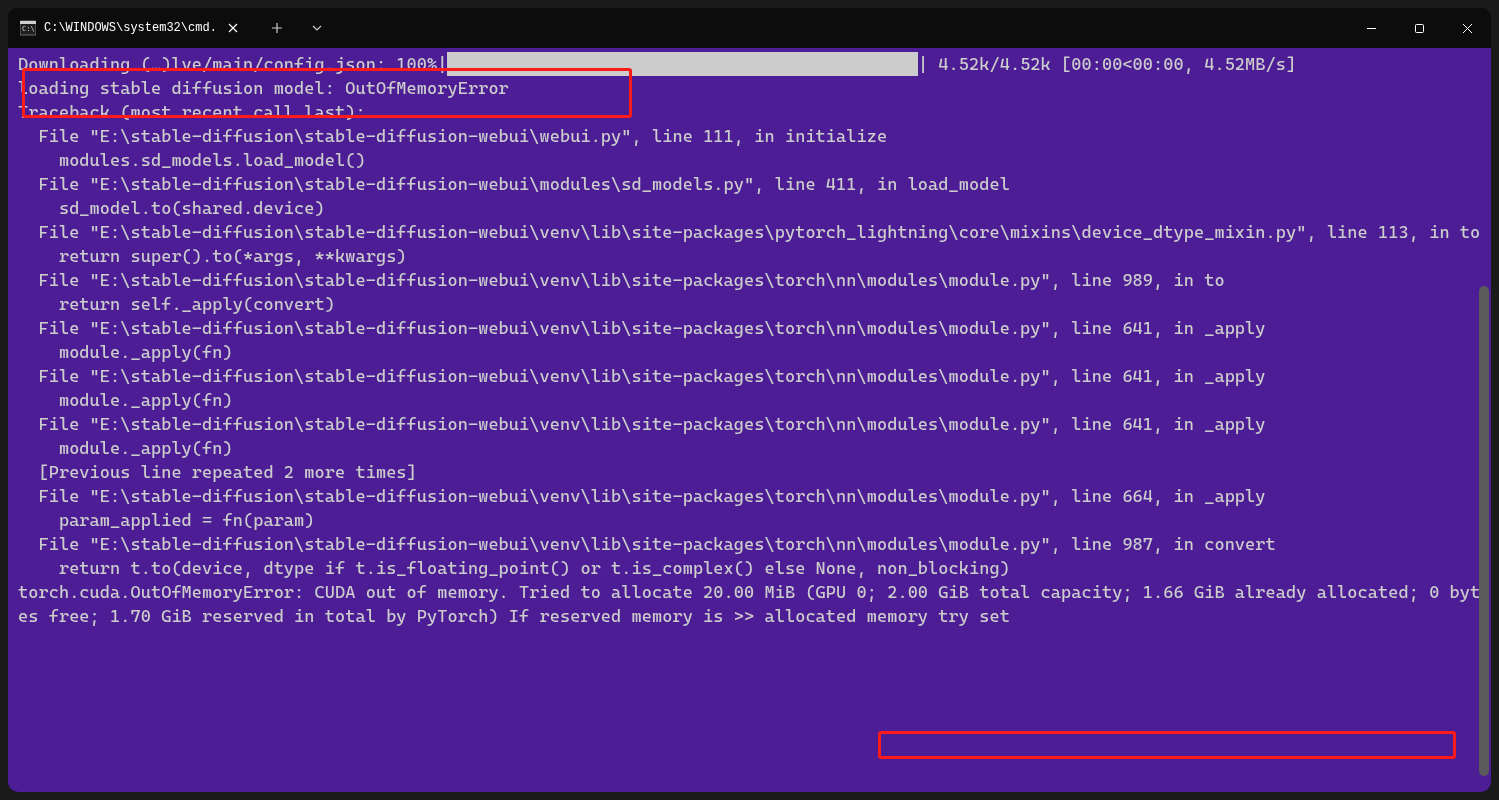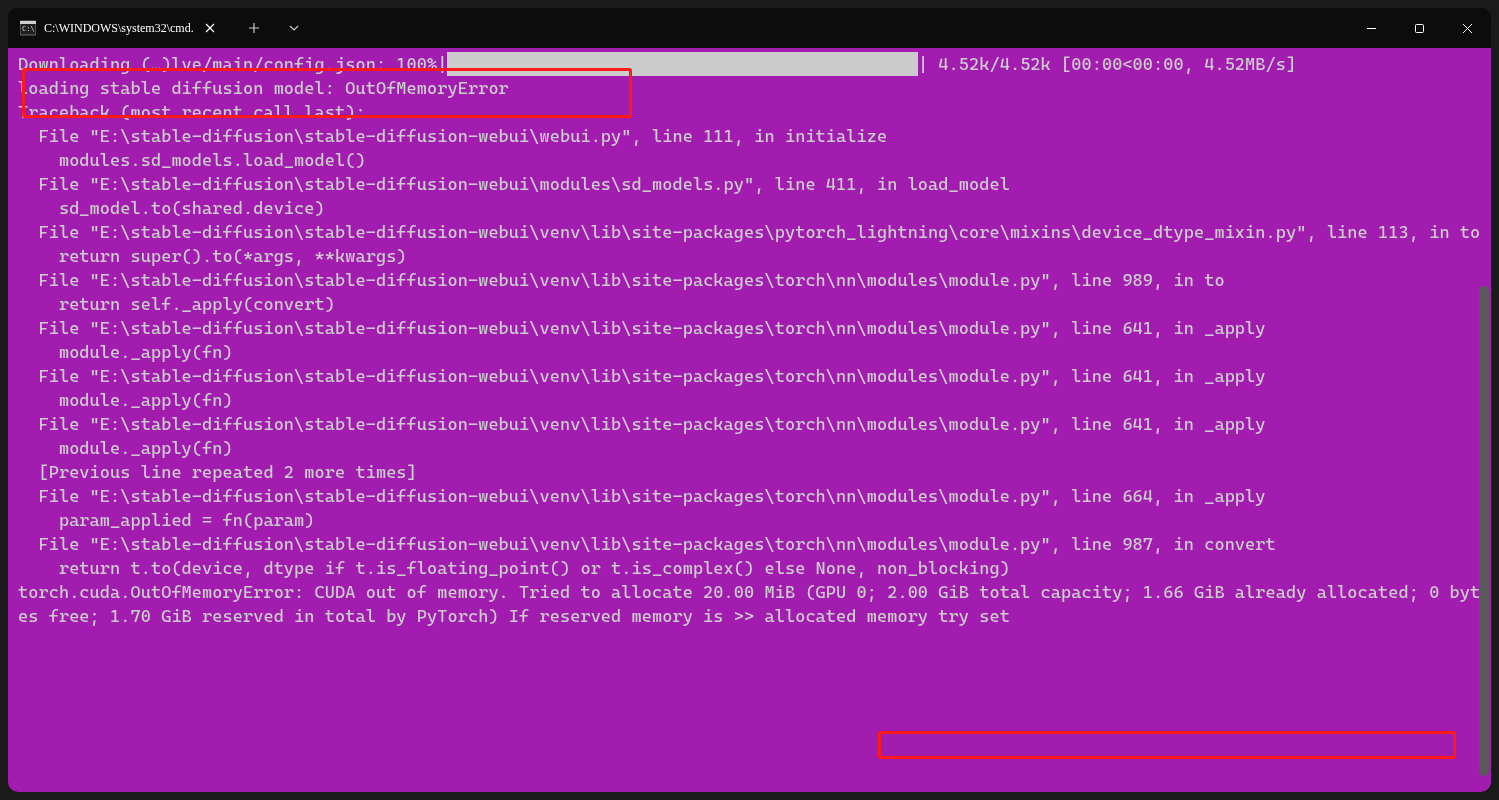--- a/index.html
+++ b/index.html
@@ -45,21 +45,21 @@
 .tab-icon {
   width: 16px;
   height: 16px;
   display: flex;
   align-items: center;
   justify-content: center;
   flex-shrink: 0;
 }
 .tab-label {
   color: #ffffff;
-  font-family: Liberation Serif, serif;
+  font-family: Liberation Mono, monospace;
   font-size: 12px;
   white-space: nowrap;
   overflow: hidden;
   text-overflow: ellipsis;
 }
 .tab-close {
   width: 16px;
   height: 16px;
   display: flex;
   align-items: center;
@@ -94,21 +94,21 @@
   height: 40px;
   display: flex;
   align-items: center;
   justify-content: center;
   color: #ffffff;
   cursor: pointer;
 }
 .terminal {
   flex: 1;
   padding: 4px 10px 4px 10px;
-  background: #a21caf;
+  background: #4c1d95;
   overflow: hidden;
   font-family: 'Cascadia Mono', 'Consolas', monospace;
   font-size: 17.3px;
   line-height: 24px;
   color: #cccccc;
   white-space: pre-wrap;
   word-break: break-all;
   letter-spacing: 0.1px;
   position: relative;
 }

